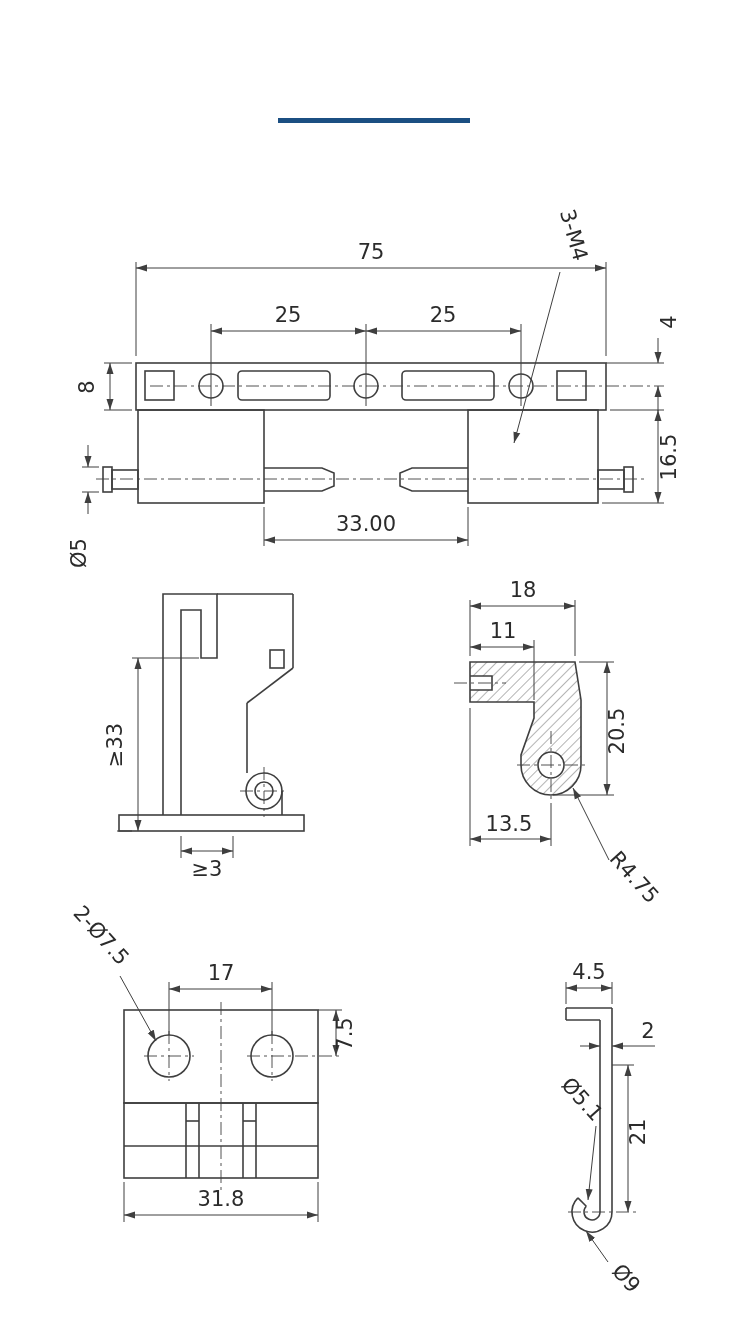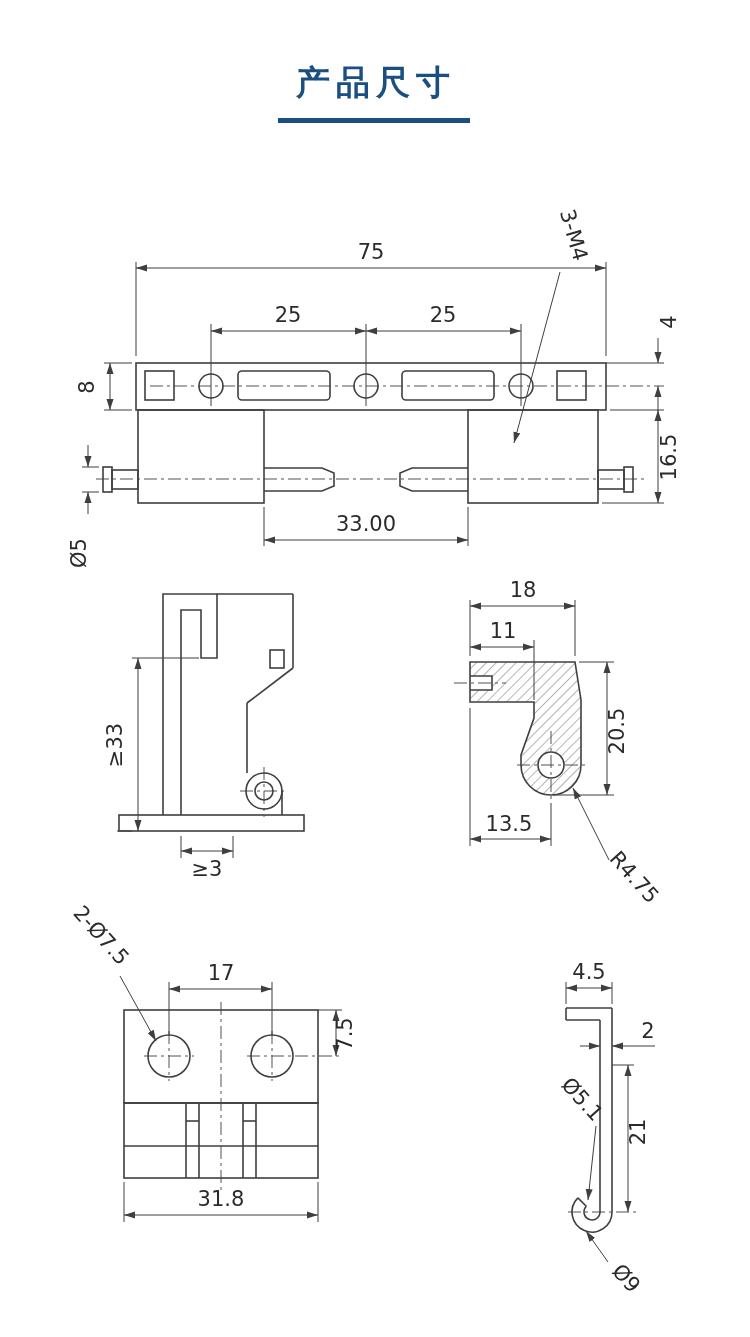--- a/index.html
+++ b/index.html
@@ -13,21 +13,20 @@
   .thin{stroke:#3f3f3f;stroke-width:1;fill:none;}
   .cl{stroke:#3f3f3f;stroke-width:.9;fill:none;stroke-dasharray:13 4 3 4;}
   .sec{stroke:#3f3f3f;stroke-width:1.6;fill:url(#hatch);fill-rule:evenodd;}
   .dtext{font-family:"DejaVu Sans","Liberation Sans",sans-serif;font-size:21px;fill:#2b2b2b;text-anchor:middle;}
 </style>
 </head>
 <body>
 
 <div class="page">
 
-  <div class="title">产品尺寸</div>
   <div class="title-underline"></div>
 
   <svg class="drawing" width="750" height="1337" viewBox="0 0 750 1337">
     <defs>
       <marker id="arr" markerUnits="userSpaceOnUse" markerWidth="12" markerHeight="9" refX="11" refY="4" orient="auto-start-reverse">
         <path d="M0,0.5 L11,4 L0,7.5 Z" fill="#3f3f3f"></path>
       </marker>
       <pattern id="hatch" patternUnits="userSpaceOnUse" width="7" height="7" patternTransform="rotate(45)">
         <line x1="0" y1="0" x2="0" y2="7" stroke="#6a6a6a" stroke-width="1"></line>
       </pattern>

